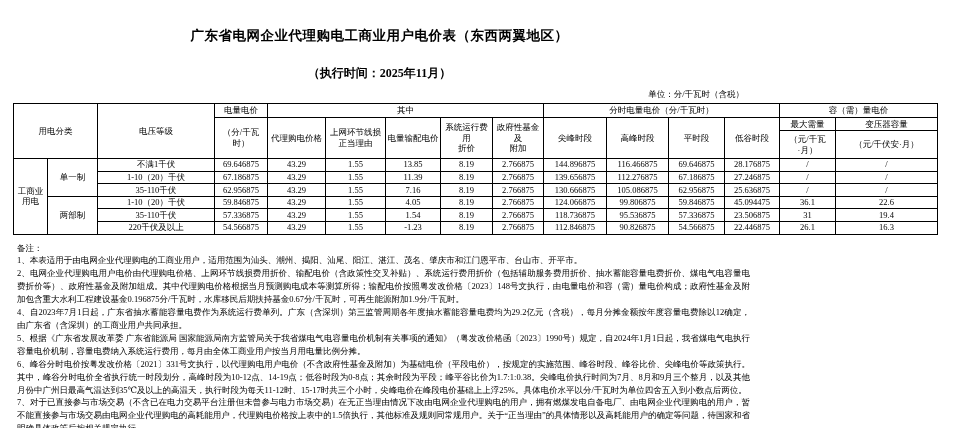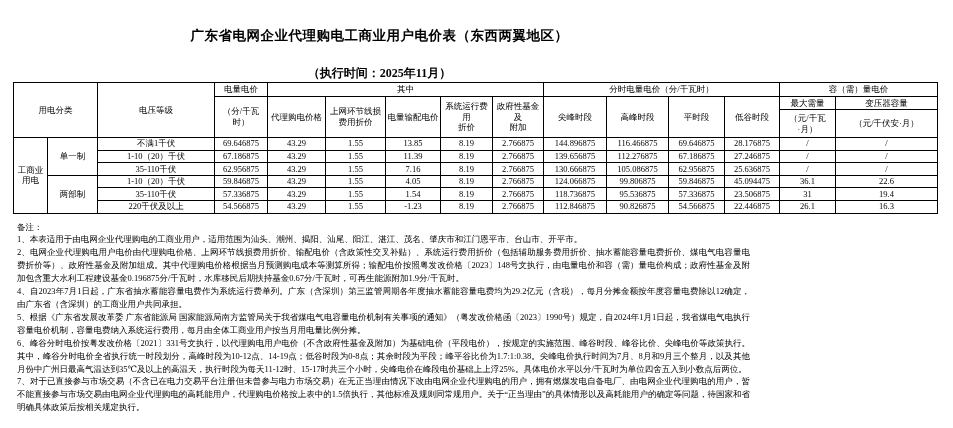--- a/index.html
+++ b/index.html
@@ -59,20 +59,21 @@
   }
   .notes p { margin: 0; text-align: justify; }
 </style>
 </head>
 <body>
 
 <div class="page">
 
   <div class="title">广东省电网企业代理购电工商业用户电价表（东西两翼地区）</div>
   <div class="subtitle">（执行时间：2025年11月）</div>
+  <div class="unit-note">单位：分/千瓦时（含税）</div>
 
   <table class="price">
     <colgroup>
       <col style="width:34px">
         <col style="width:50px">
         <col style="width:117px">
       <col style="width:53px">
         <col style="width:58px">
         <col style="width:60px">
       <col style="width:55px">
@@ -92,21 +93,21 @@
         <th>电量电价</th>
         <th colspan="5">其中</th>
         <th colspan="4">分时电量电价（分/千瓦时）</th>
         <th colspan="2">容（需）量电价</th>
       </tr>
       <tr class="h2">
         <th rowspan="2">（分/千瓦
 时）</th>
         <th rowspan="2">代理购电价格</th>
         <th rowspan="2">上网环节线损
-费用折价</th>
+正当理由</th>
         <th rowspan="2">电量输配电价</th>
         <th rowspan="2">系统运行费用
 折价</th>
         <th rowspan="2">政府性基金及
 附加</th>
         <th rowspan="2">尖峰时段</th>
         <th rowspan="2">高峰时段</th>
         <th rowspan="2">平时段</th>
         <th rowspan="2">低谷时段</th>
         <th>最大需量</th>

